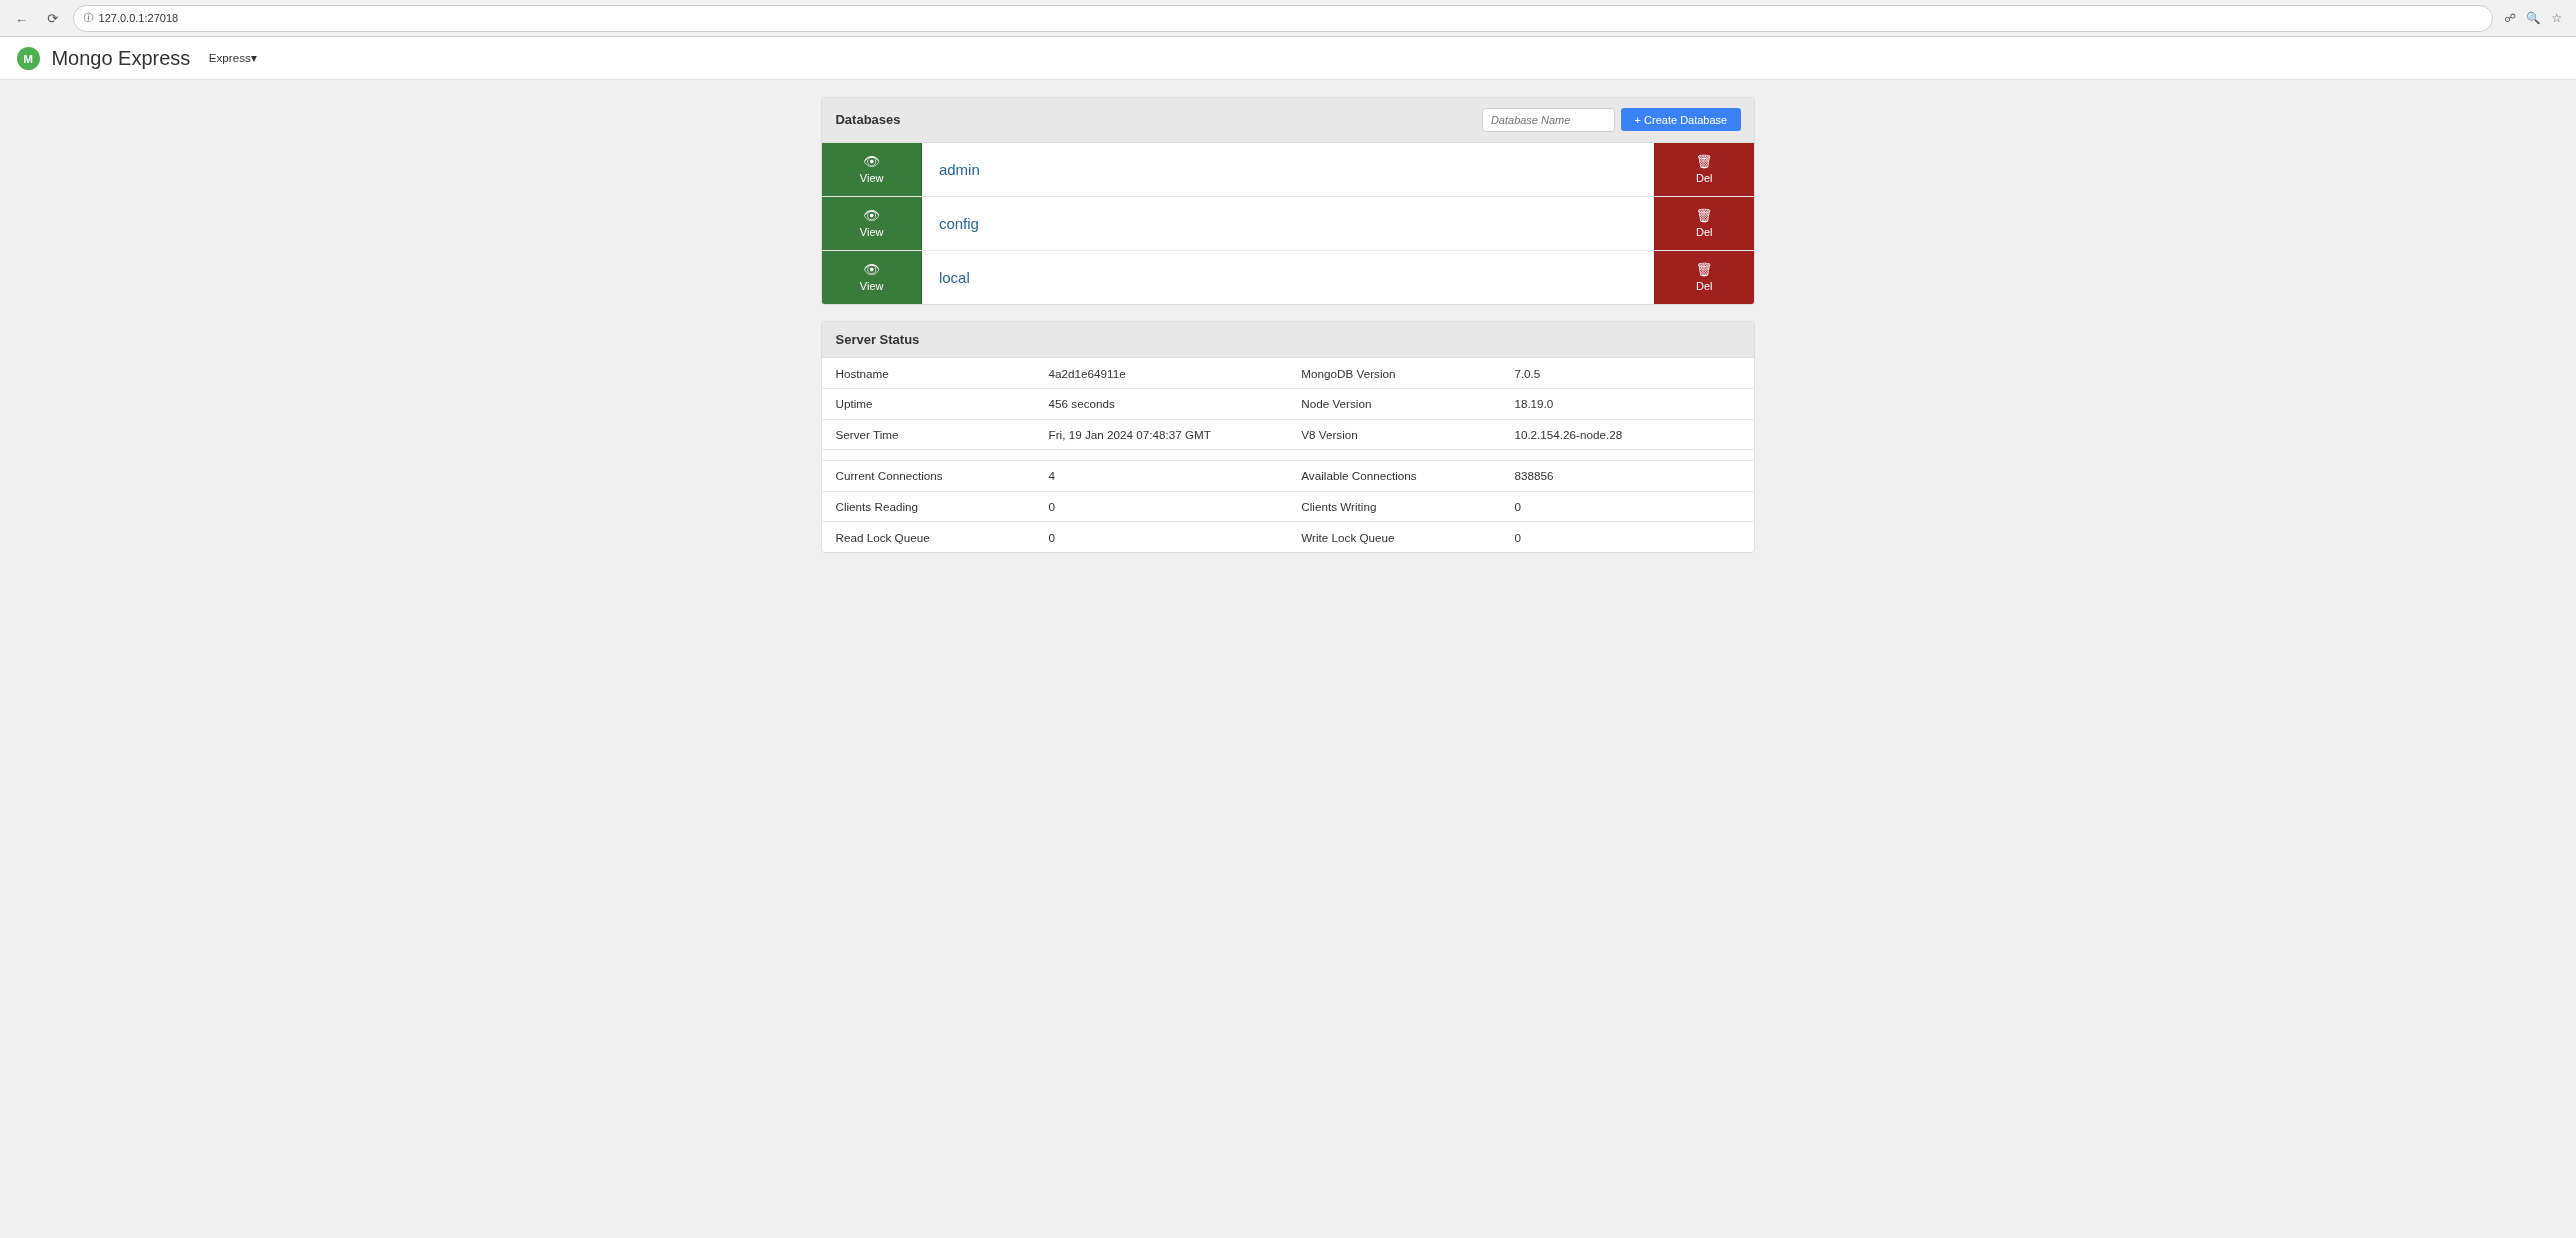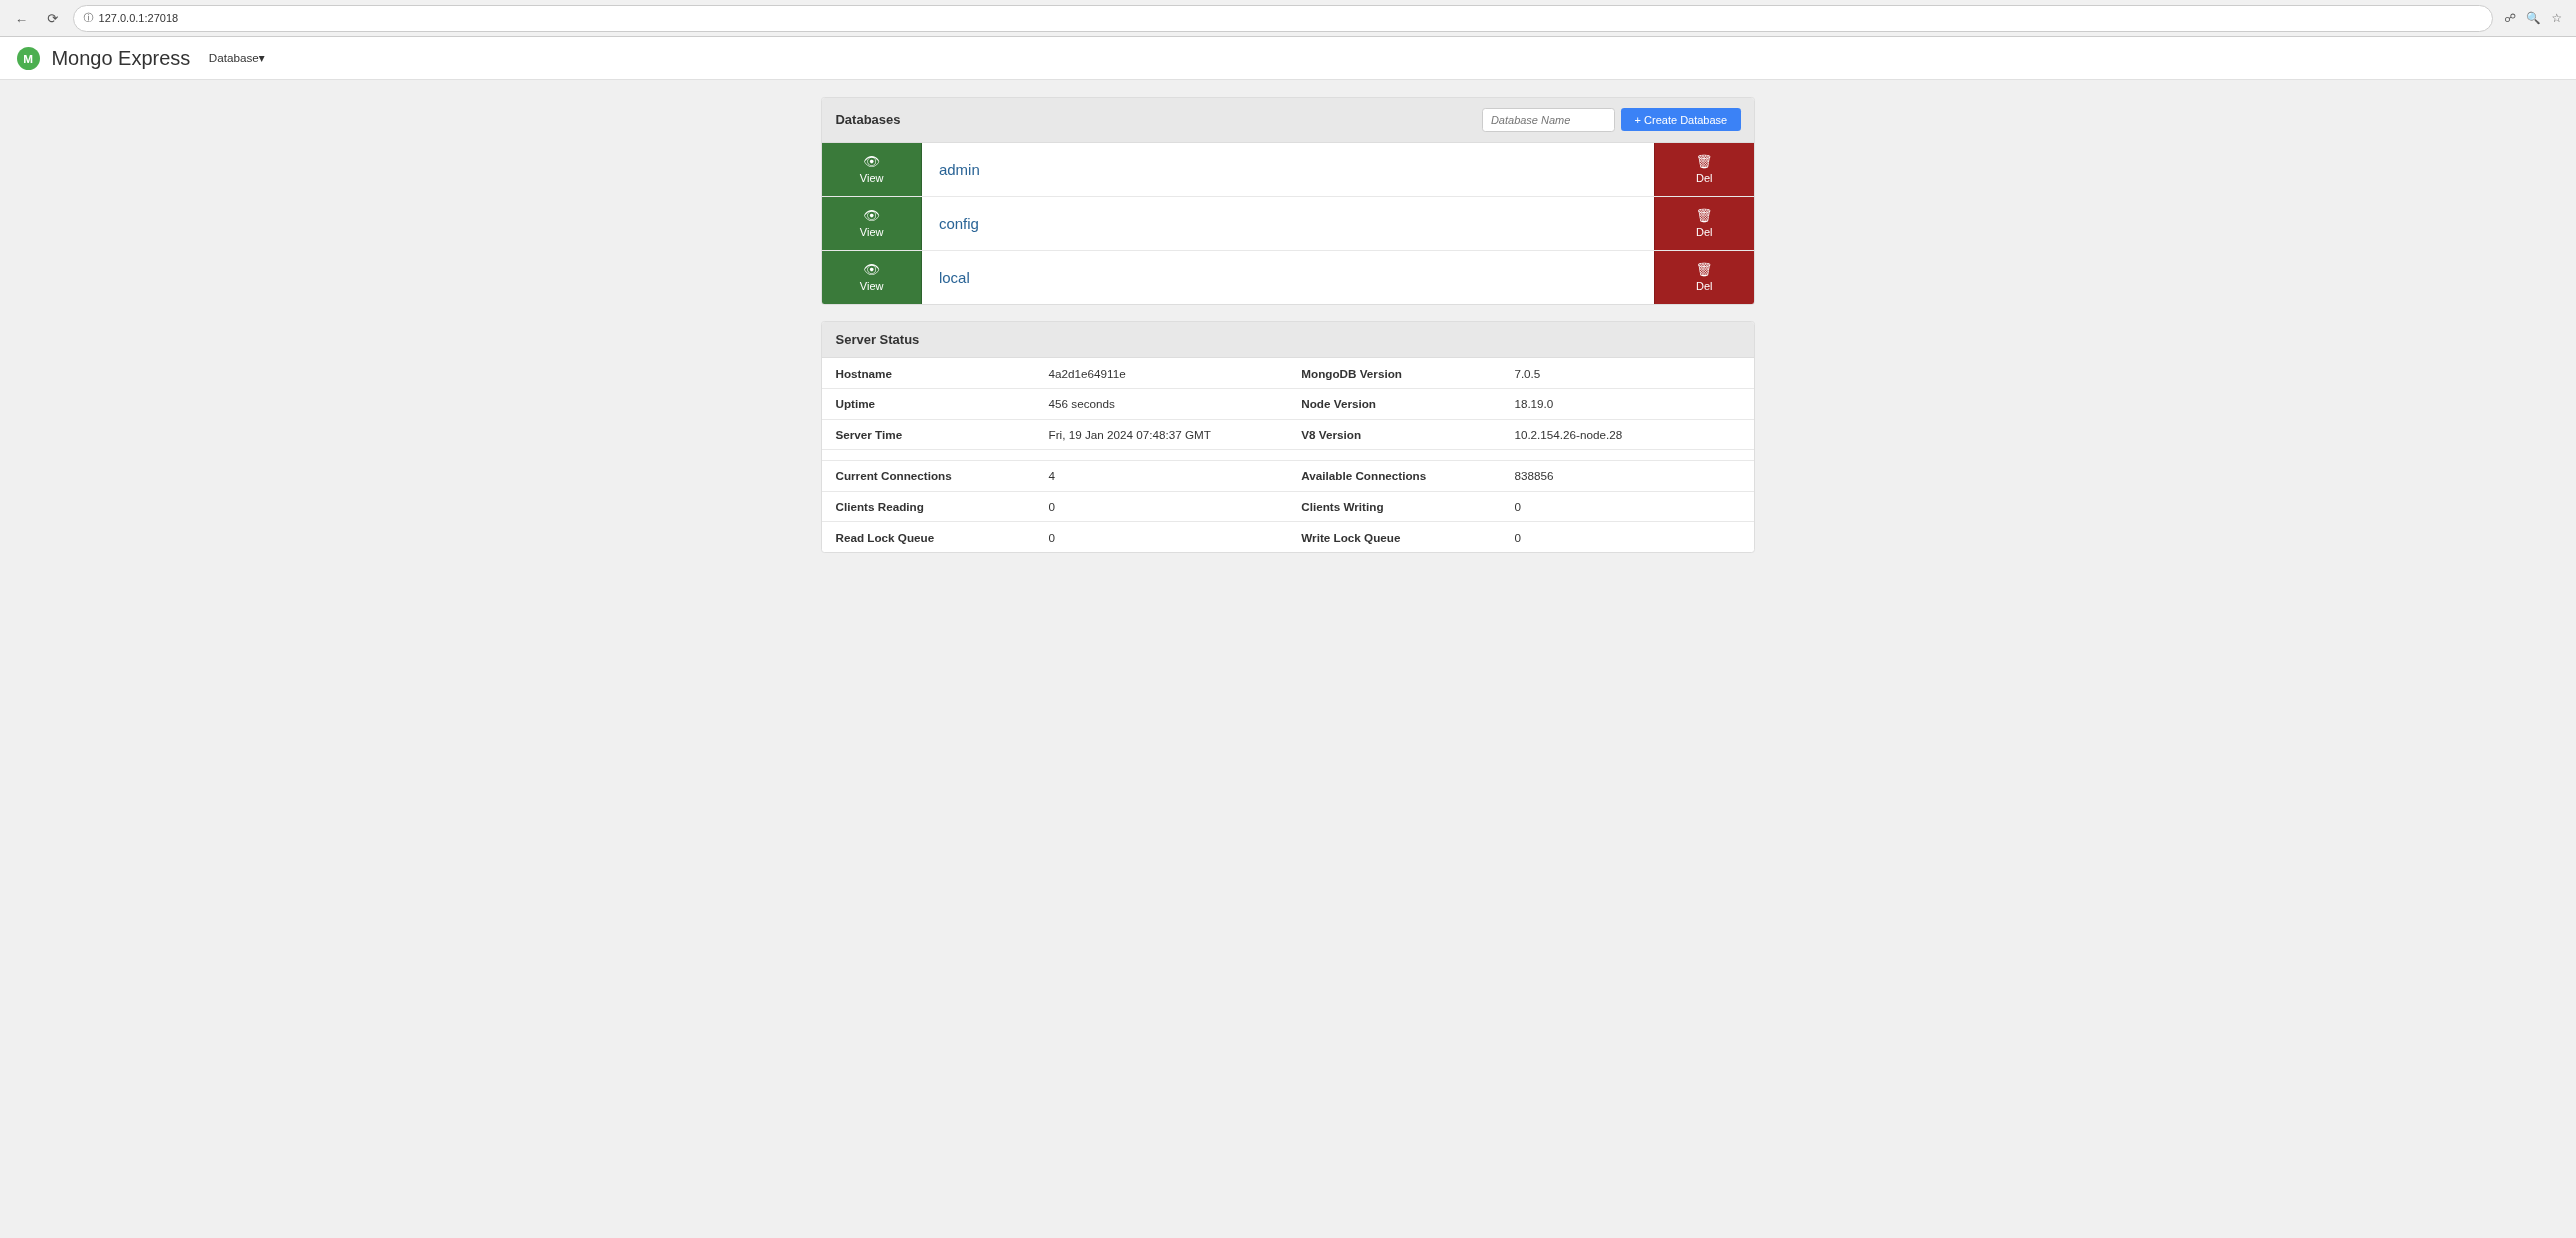--- a/index.html
+++ b/index.html
@@ -182,21 +182,21 @@
       width: 100%;
       border-collapse: collapse;
     }
     .status-table td {
       padding: 8.3px 13.3px;
       border-bottom: 0.8px solid #e8e8e8;
       font-size: 11.7px;
     }
     .status-table tr:last-child td { border-bottom: none; }
     .status-table .label-cell {
-      font-weight: bold;
+      font-weight: normal;
       width: 183px;
       color: #333;
     }
     .status-table .value-cell {
       color: #333;
       width: 217px;
     }
     .status-table .spacer-row td {
       padding: 5px;
       border-bottom: 0.8px solid #e8e8e8;
@@ -218,21 +218,21 @@
     <span>☆</span>
   </div>
 </div>
 
 <div class="app-navbar">
   <div class="app-logo">
     <span>M</span>
   </div>
   <span class="app-title">Mongo Express</span>
   <div class="nav-dropdown">
-    <span>Database▾</span>
+    <span>Express▾</span>
   </div>
 </div>
 
 <div class="main-content">
 
   <div class="panel">
     <div class="panel-header">
       <span class="panel-title">Databases</span>
       <div class="panel-header-actions">
         <input class="db-name-input" type="text" placeholder="Database Name" style="">

